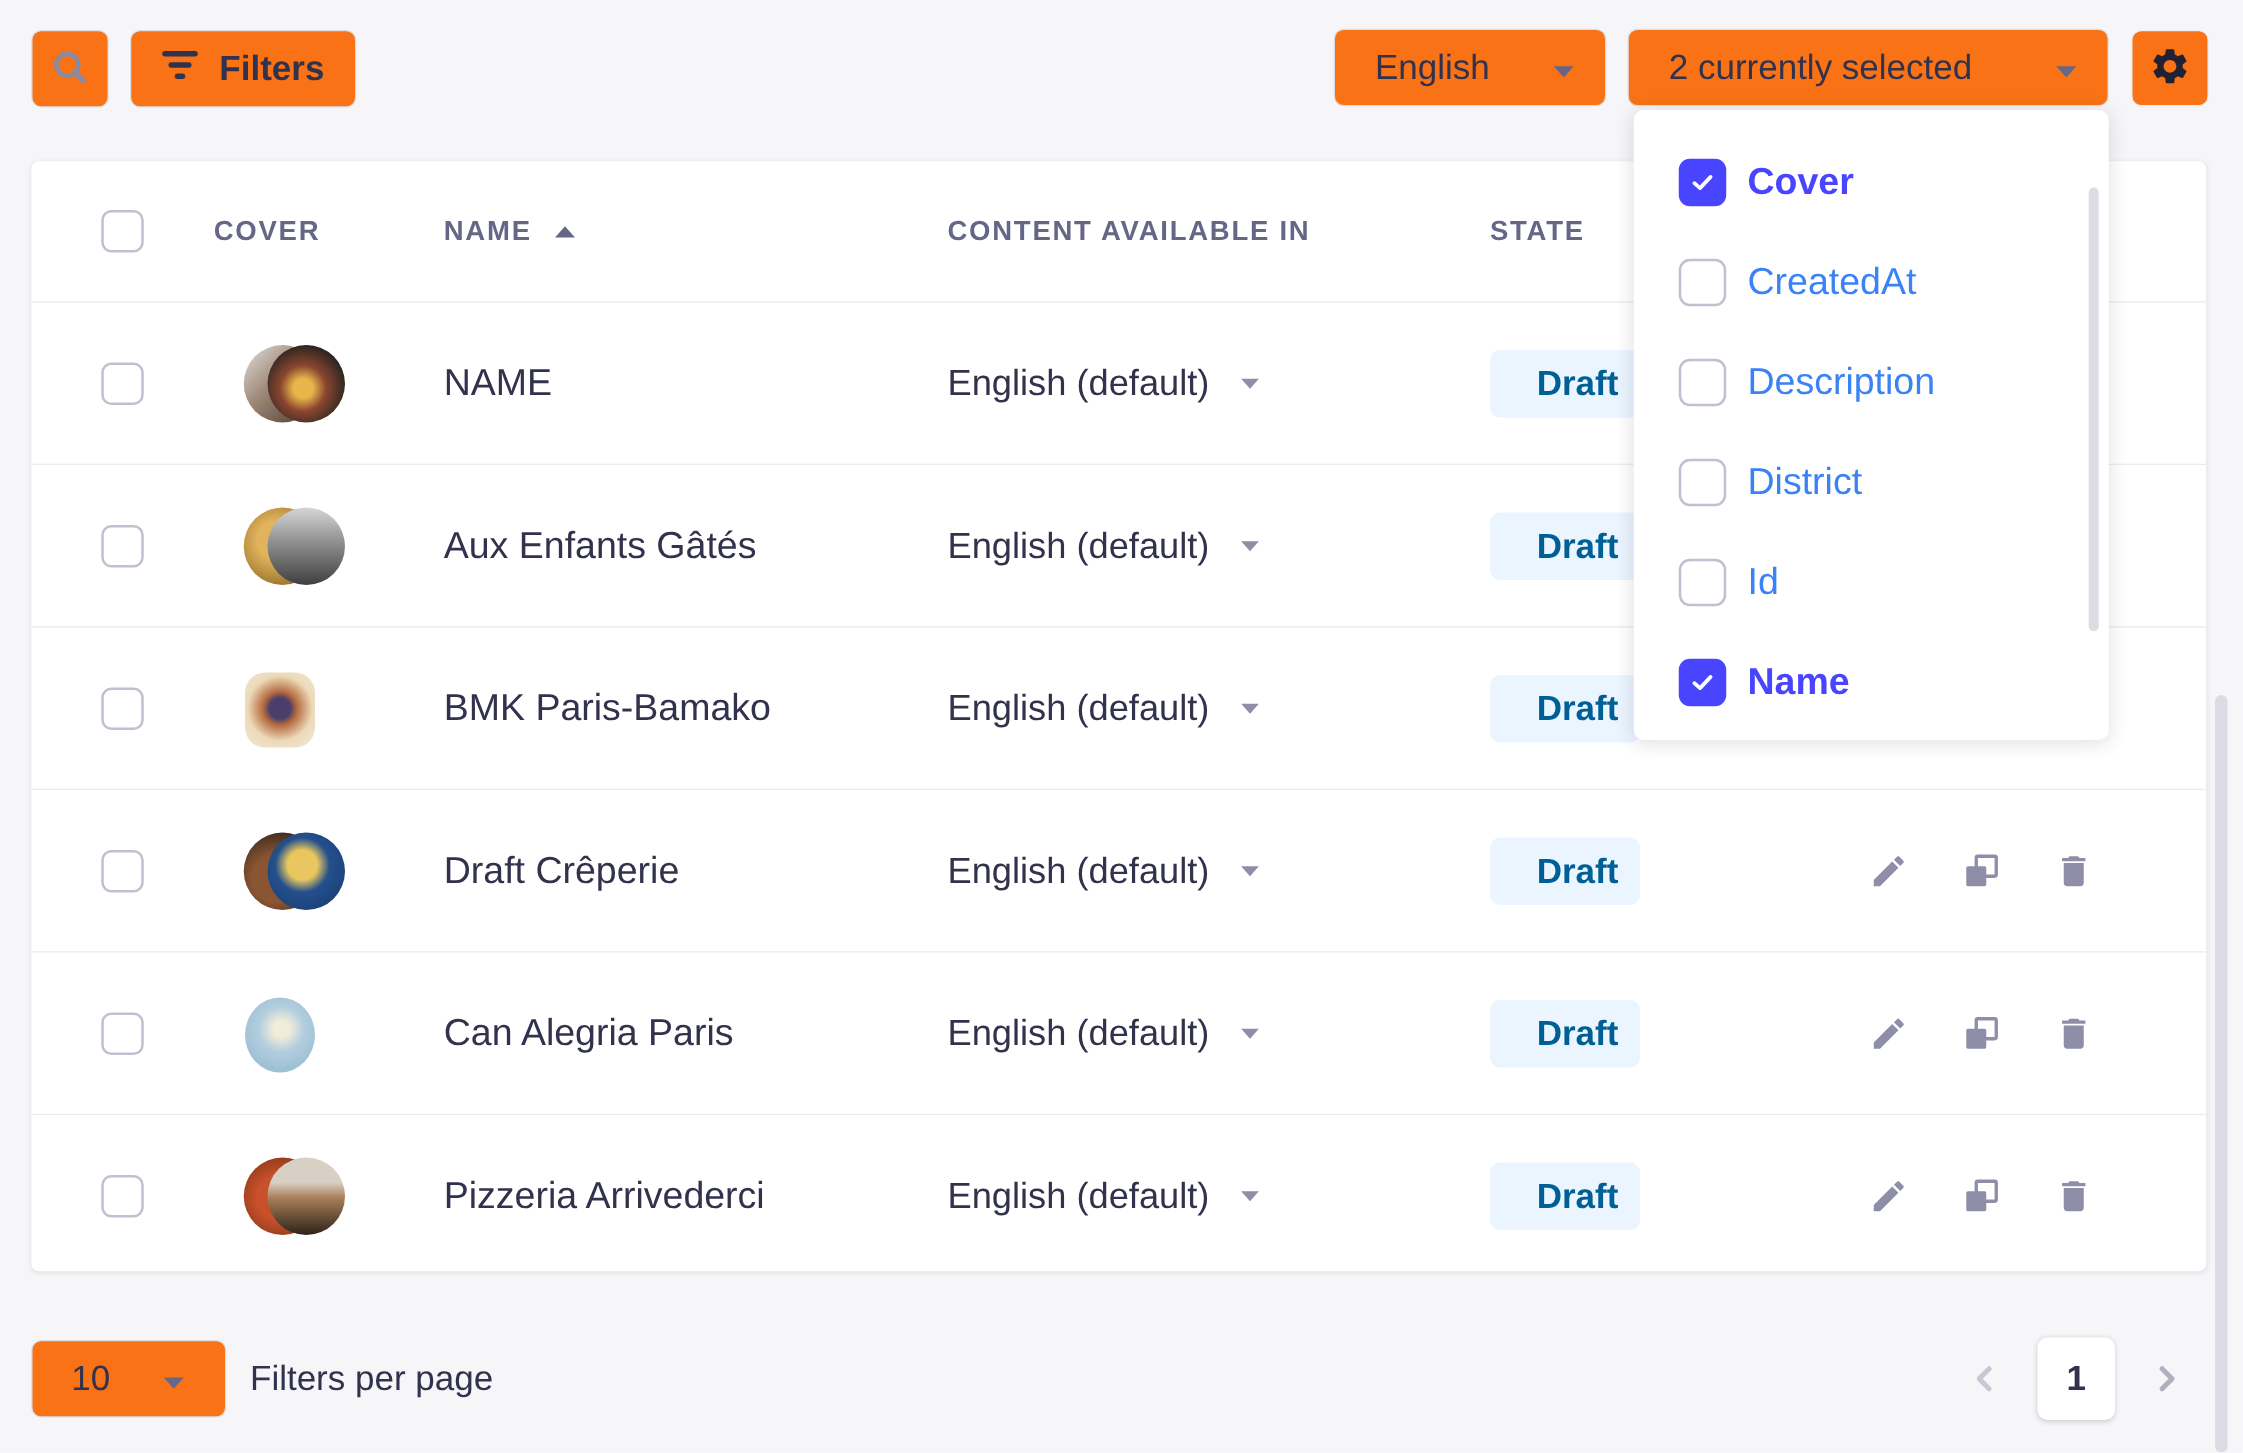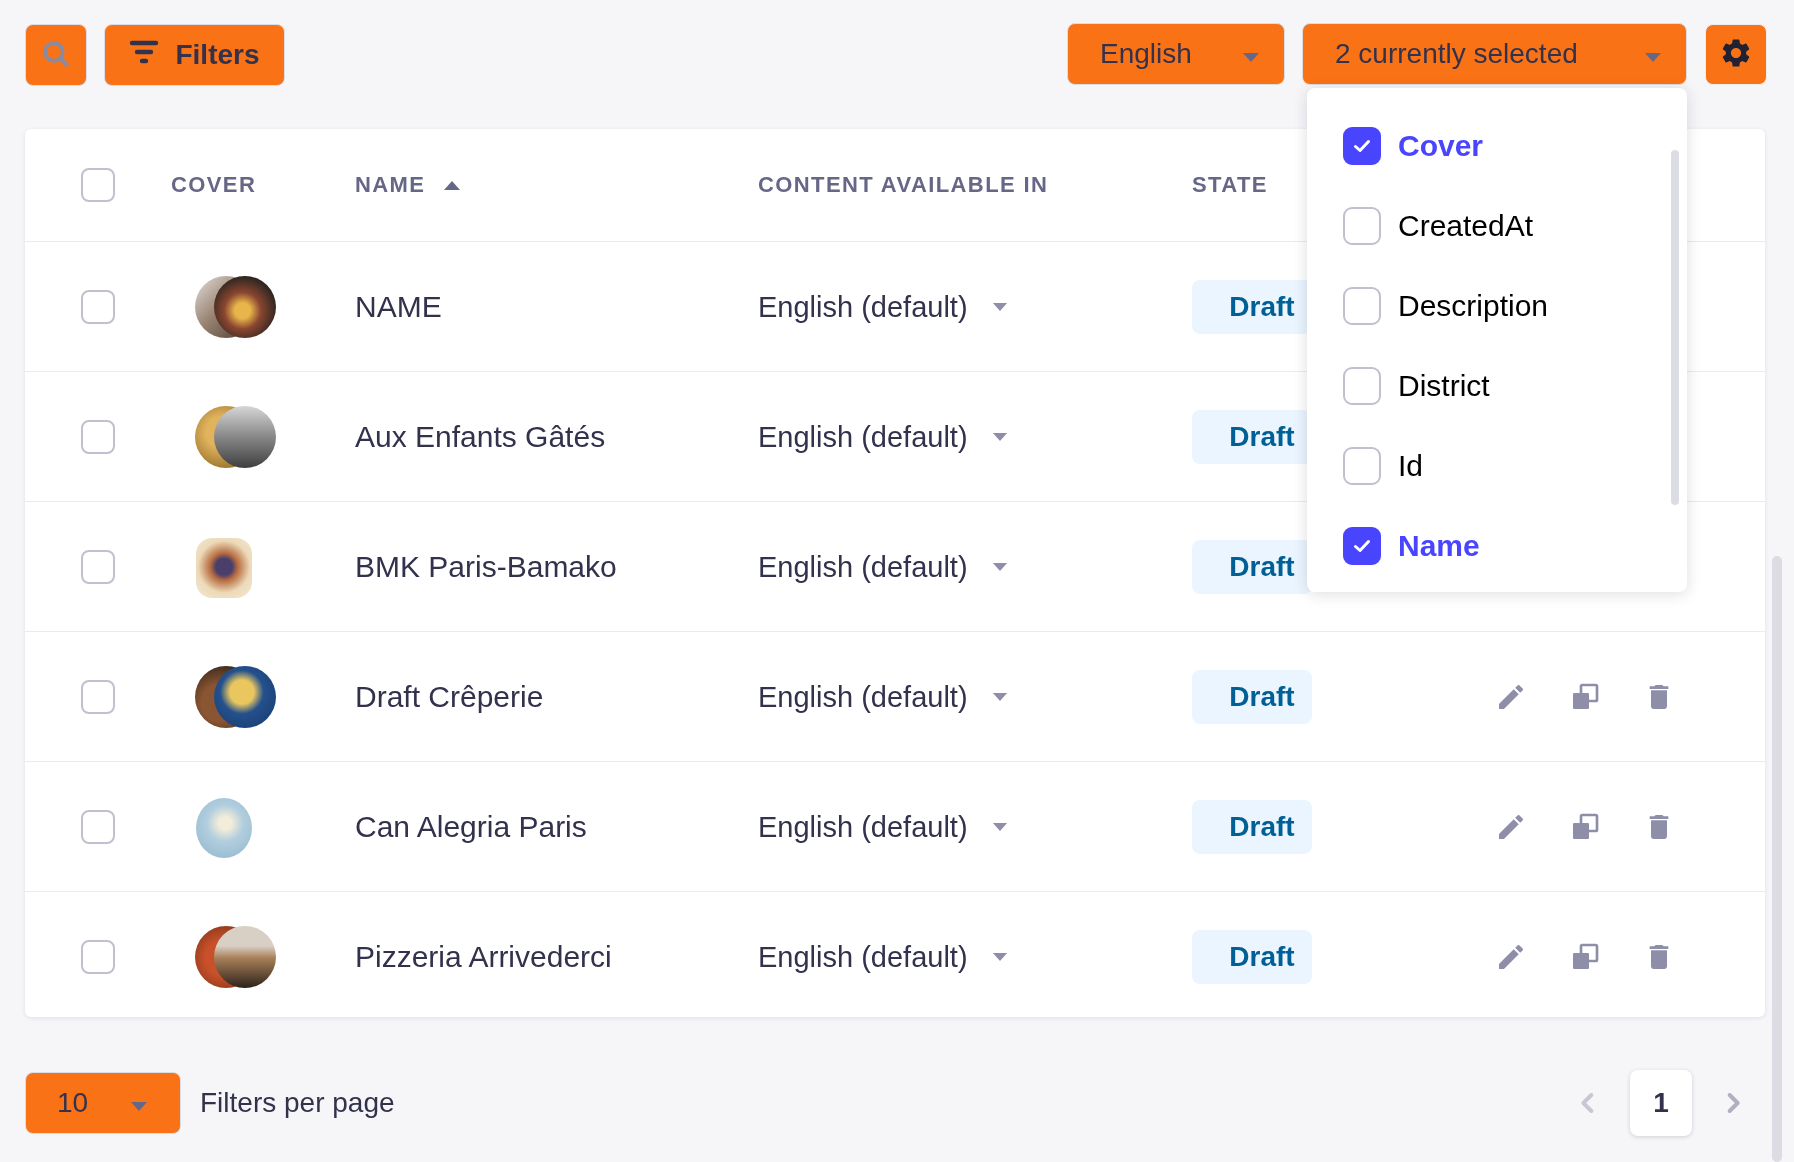--- a/index.html
+++ b/index.html
@@ -48,21 +48,21 @@
   .g5{border-radius:50%;background:radial-gradient(circle at 52% 42%,#f2ecda 0 14%,#b2cede 40%,#8db4cc 100%);}
   .g6a{background:radial-gradient(circle at 45% 52%,#c8502a 0 38%,#7c3317 85%);}
   .g6b{background:linear-gradient(180deg,#d9d0c5 0 32%,#a77f58 52%,#2d221a 100%);}
   
   .dropdown{position:absolute;left:1307px;top:88px;width:380px;height:504px;background:#fff;border-radius:8px;
     box-shadow:0 2px 15px rgba(33,33,52,.15);padding-top:18px;box-sizing:border-box;z-index:10;}
   .opt{position:relative;height:80px;display:flex;align-items:center;cursor:pointer;}
   .opt .box{position:absolute;left:36px;width:38px;height:38px;border:2px solid #c0c0cf;border-radius:9px;background:#fff;
     box-sizing:border-box;display:flex;align-items:center;justify-content:center;}
   .opt.checked .box{background:#4945ff;border-color:#4945ff;}
-  .opt .lbl{position:absolute;left:91px;font-size:30px;color:#000000;}
+  .opt .lbl{position:absolute;left:91px;font-size:30px;color:#3b82f6;}
   .opt.checked .lbl{color:#4945ff;font-weight:600;}
   .dd-scroll{position:absolute;right:8px;top:62px;width:8px;height:355px;border-radius:4px;background:#dcdce4;}
   
   .pagesize-select{left:25px;top:1072px;width:156px;height:62px;padding:0 32px 0 31px;justify-content:space-between;}
   .entries{position:absolute;left:200px;top:1072px;height:62px;display:flex;align-items:center;font-size:28px;color:#32324d;}
   .pagebtn{position:absolute;left:1630px;top:1070px;width:62px;height:66px;background:#fff;border:none;border-radius:8px;
     box-shadow:0 1px 4px rgba(33,33,52,.18);display:flex;align-items:center;justify-content:center;
     font-size:28px;font-weight:600;color:#32324d;cursor:pointer;}
   .chev{position:absolute;top:1087px;width:32px;height:32px;background:transparent;border:none;cursor:pointer;padding:0;}
   .chev.prev{left:1572px;}

